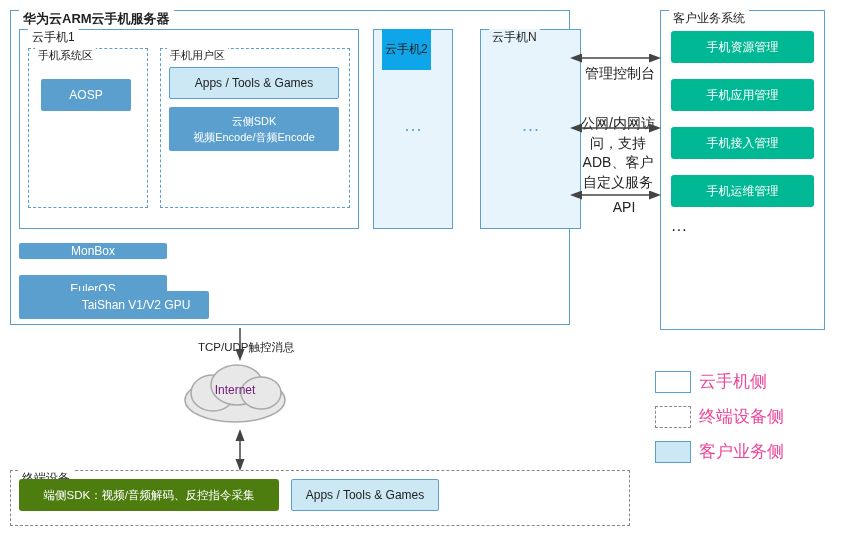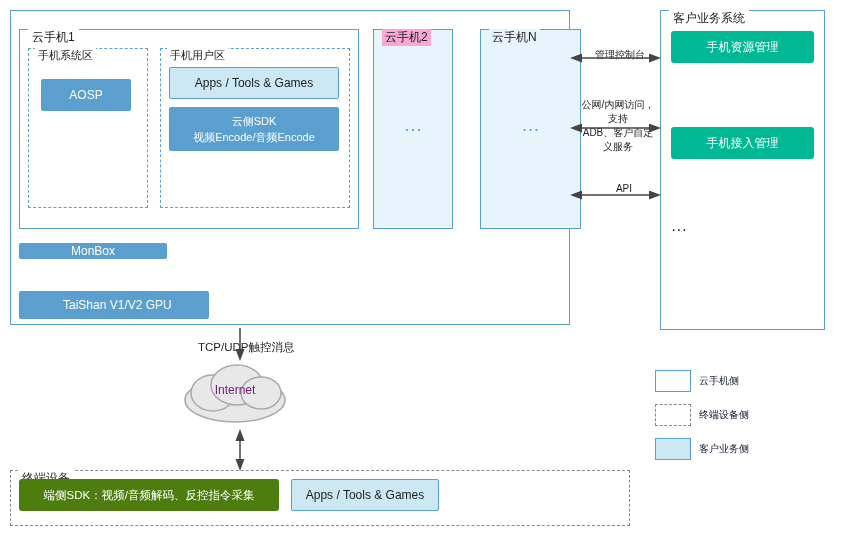--- a/index.html
+++ b/index.html
@@ -157,22 +157,22 @@
       left: 362px;
       width: 80px;
       height: 200px;
       border: 1.5px solid #5a9fcd;
       background: #e8f4fc;
     }
     .cloud-phone2-title {
       position: absolute;
       top: -1px;
       left: 8px;
-      background: #f9a8d4;
-      padding: 0 3px;
+      background: #0ea5e9;
+      padding: 12px 3px;
       font-size: 12px;
       color: #222;
     }
 
     .cloud-phone-n {
       position: absolute;
       top: 18px;
       left: 454px;
       width: 101px;
       height: 200px;
@@ -231,20 +231,21 @@
     .taishan {
       position: absolute;
       top: 280px;
       left: 8px;
       width: 190px;
       height: 28px;
       background: #5a9fcd;
       color: #fff;
       display: flex;
       align-items: center;
+      justify-content: center;
       font-size: 12px;
       border-radius: 2px;
       padding-left: 44px;
     }
 
     
     .customer-box {
       position: absolute;
       top: 0;
       left: 650px;
@@ -272,24 +273,25 @@
       color: #fff;
       display: flex;
       align-items: center;
       justify-content: center;
       font-size: 12px;
       border-radius: 3px;
     }
 
     .arrow-label {
       position: absolute;
-      font-size: 10px;
+      font-size: 14px;
       color: #222;
       text-align: center;
       line-height: 1.4;
+      margin-top: 16px;
     }
 
     
     .arrows-svg {
       position: absolute;
       top: 0;
       left: 0;
       width: 820px;
       height: 534px;
       pointer-events: none;
@@ -373,38 +375,39 @@
       top: 360px;
       left: 645px;
       display: flex;
       flex-direction: column;
       gap: 12px;
     }
     .legend-item {
       display: flex;
       align-items: center;
       gap: 8px;
-      font-size: 10px;
-      color: #0f172a;
+      font-size: 17px;
+      color: #ec4899;
     }
     .legend-box {
       width: 36px;
       height: 22px;
       border: 1.5px solid #5a9fcd;
     }
     .legend-box.solid { background: #fff; border-style: solid; }
     .legend-box.dashed { background: #fff; border-style: dashed; border-color: #888; }
     .legend-box.filled { background: #cce8f4; border-style: solid; }
   </style>
 </head>
 <body>
 
 <div class="diagram-container">
 
   <div class="server-box">
+    <span class="server-box-title">华为云ARM云手机服务器</span>
 
     <div class="cloud-phone1">
       <span class="cloud-phone1-title">云手机1</span>
 
       <div class="system-area">
         <span class="system-area-title">手机系统区</span>
         <div class="aosp-box">
           <span>AOSP</span>
         </div>
       </div>
@@ -427,33 +430,42 @@
     </div>
 
     <div class="cloud-phone-n">
       <span class="cloud-phone-n-title">云手机N</span>
       <div class="dots-center">···</div>
     </div>
 
     <div class="monbox">
       <span>MonBox</span>
     </div>
+    <div class="euleros">
+      <span>EulerOS</span>
+    </div>
     <div class="taishan">
       <span>TaiShan V1/V2  GPU</span>
     </div>
   </div>
 
   <div class="customer-box">
     <span class="customer-title">客户业务系统</span>
 
     <div class="mgmt-btn" style="top:20px;">
       <span>手机资源管理</span>
     </div>
+    <div class="mgmt-btn" style="top:68px;">
+      <span>手机应用管理</span>
+    </div>
     <div class="mgmt-btn" style="top:116px;">
       <span>手机接入管理</span>
+    </div>
+    <div class="mgmt-btn" style="top:164px;">
+      <span>手机运维管理</span>
     </div>
     <div style="position:absolute; top:210px; left:10px; font-size:16px; color:#222;">···</div>
   </div>
 
   <div class="arrow-label" style="top:38px; left:574px; width:72px;">
     <span>管理控制台</span>
   </div>
   <div class="arrow-label" style="top:88px; left:568px; width:80px;">
     <span>公网/内网访问，支持<br>ADB、客户自定义服务</span>
   </div>

